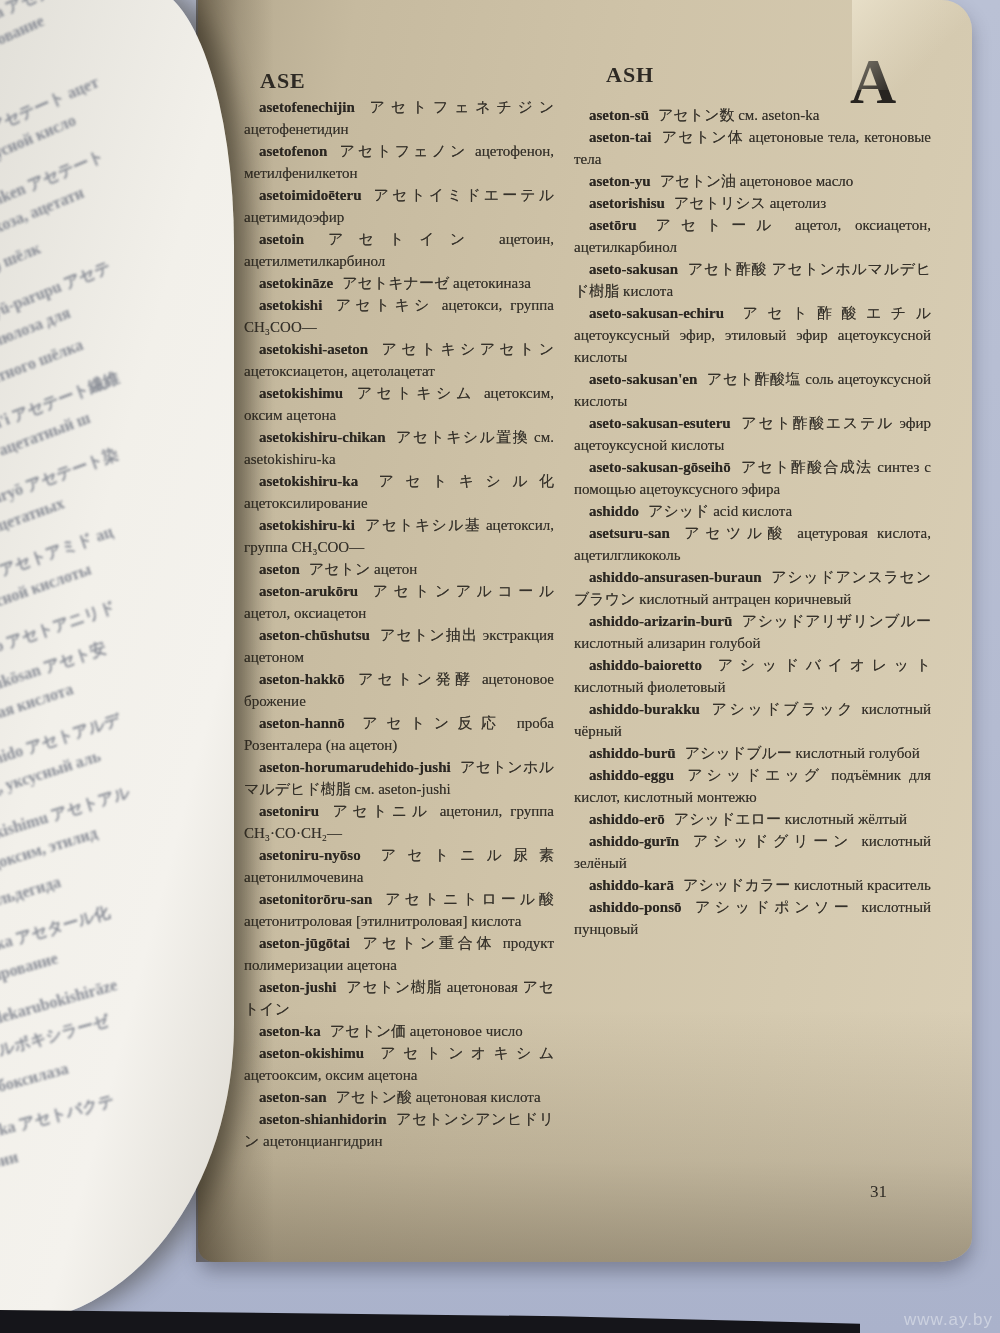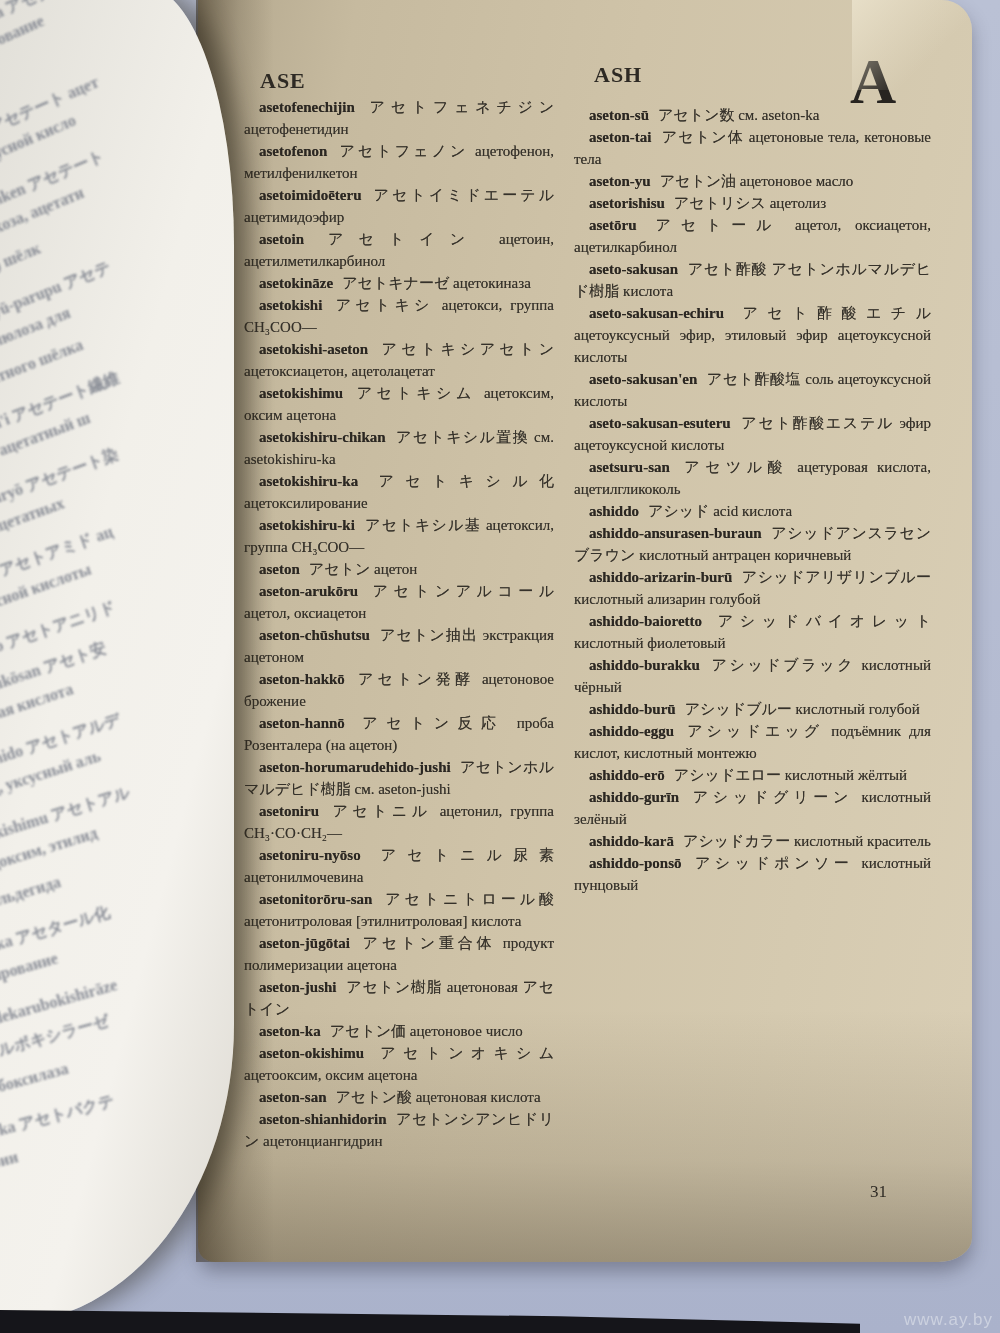--- a/index.html
+++ b/index.html
@@ -69,21 +69,21 @@
     font-size:17px;letter-spacing:1px;color:#d0d5e2;opacity:0.9;margin-left:48px;
   }
 </style>
 </head>
 <body>
 
 <div class="right-page">
   <div class="corner-light"></div>
 
   <div class="col-header" style="left:62px;top:68px;">ASE</div>
-  <div class="col-header" style="left:396px;top:62px;">ASH</div>
+  <div class="col-header" style="left:408px;top:62px;">ASH</div>
   <div class="section-letter">A</div>
 
   <div class="dict-col col-ase">
 
       <p class="entry"><b>asetofenechijin</b><span>アセトフェネチジン ацетофенетидин</span></p>
 
       <p class="entry"><b>asetofenon</b><span>アセトフェノン ацетофенон, метилфенилкетон</span></p>
 
       <p class="entry"><b>asetoimidoēteru</b><span>アセトイミドエーテル ацетимидоэфир</span></p>
 
@@ -147,24 +147,25 @@
       <p class="entry"><b>asetōru</b><span>アセトール ацетол, оксиацетон, ацетилкарбинол</span></p>
 
       <p class="entry"><b>aseto-sakusan</b><span>アセト酢酸 アセトンホルマルデヒド樹脂 кислота</span></p>
 
       <p class="entry"><b>aseto-sakusan-echiru</b><span>アセト酢酸エチル ацетоуксусный эфир, этиловый эфир ацетоуксусной кислоты</span></p>
 
       <p class="entry"><b>aseto-sakusan'en</b><span>アセト酢酸塩 соль ацетоуксусной кислоты</span></p>
 
       <p class="entry"><b>aseto-sakusan-esuteru</b><span>アセト酢酸エステル эфир ацетоуксусной кислоты</span></p>
 
+      <p class="entry"><b>aseto-sakusan-gōseihō</b><span>アセト酢酸合成法 синтез с помощью ацетоуксусного эфира</span></p>
+
+      <p class="entry"><b>ashiddo</b><span>アシッド acid кислота</span></p>
 
       <p class="entry"><b>asetsuru-san</b><span>アセツル酸 ацетуровая кислота, ацетилгликоколь</span></p>
-
-      <p class="entry"><b>ashiddo</b><span>アシッド acid кислота</span></p>
 
       <p class="entry"><b>ashiddo-ansurasen-buraun</b><span>アシッドアンスラセンブラウン кислотный антрацен коричневый</span></p>
 
 
       <p class="entry"><b>ashiddo-arizarin-burū</b><span>アシッドアリザリンブルー кислотный ализарин голубой</span></p>
 
       <p class="entry"><b>ashiddo-baioretto</b><span>アシッドバイオレット кислотный фиолетовый</span></p>
 
       <p class="entry"><b>ashiddo-burakku</b><span>アシッドブラック кислотный чёрный</span></p>
 

